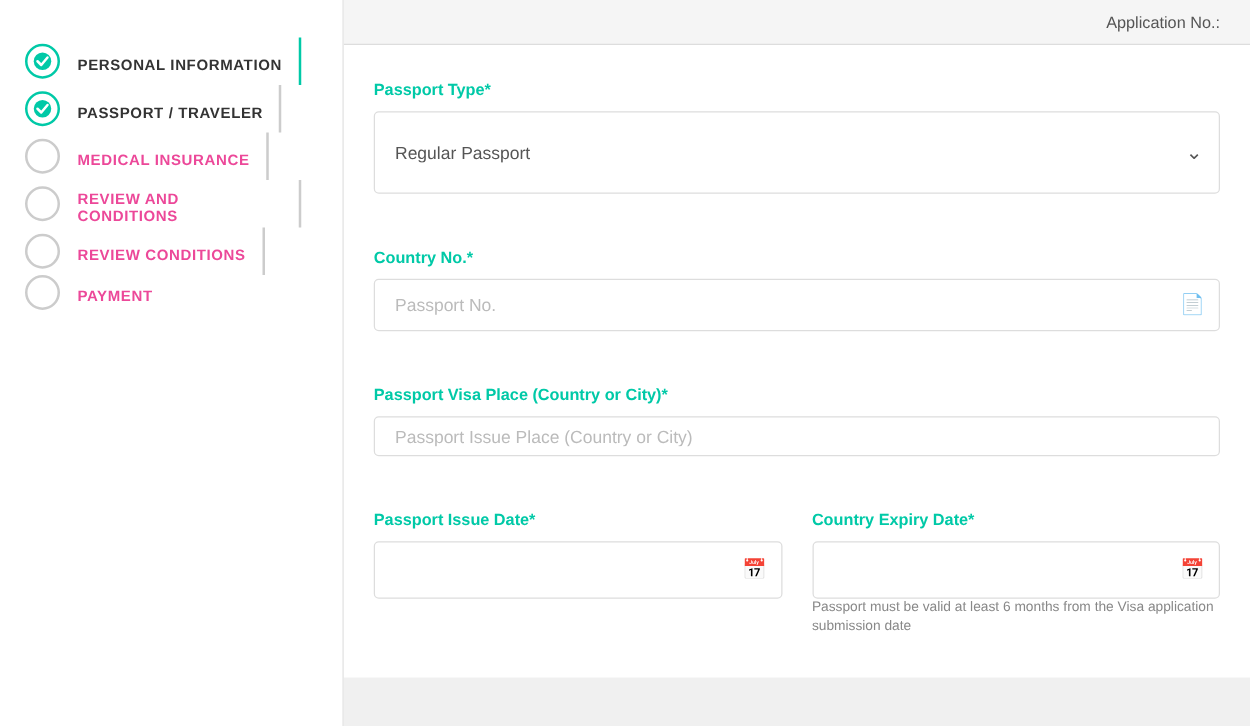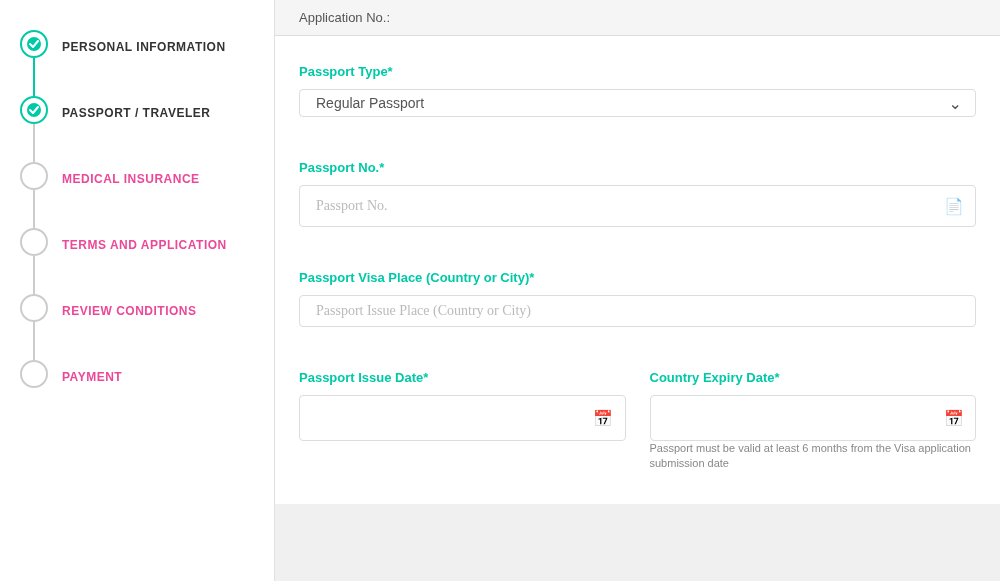--- a/index.html
+++ b/index.html
@@ -76,21 +76,21 @@
 
     .step-row {
       display: flex;
       align-items: center;
       gap: 14px;
       margin-bottom: 0;
     }
 
     .step-group {
       display: flex;
-      flex-direction: column;
+      flex-direction: row;
     }
 
     .connector-col {
       display: flex;
       flex-direction: column;
       align-items: center;
       width: 28px;
     }
 
     
@@ -100,20 +100,21 @@
       overflow-y: auto;
       padding: 0;
     }
 
     .app-no-bar {
       background: #f5f5f5;
       border-bottom: 1px solid #ddd;
       padding: 10px 24px;
       font-size: 13px;
       color: #555;
+      text-align: right;
     }
 
     .form-area {
       background: #fff;
       margin: 0;
       padding: 28px 24px 32px 24px;
     }
 
     .field-label {
       font-size: 13px;
@@ -125,21 +126,21 @@
     .field-group {
       margin-bottom: 43px;
     }
 
     .select-wrapper {
       position: relative;
     }
 
     .select-field {
       width: 100%;
-      padding: 5px 16px;
+      padding: 24px 16px;
       border: 1px solid #ddd;
       border-radius: 4px;
       font-size: 14px;
       color: #555;
       background: #fff;
       appearance: none;
       -webkit-appearance: none;
       cursor: pointer;
     }
 
@@ -154,21 +155,20 @@
     }
 
     .input-field {
       width: 100%;
       padding: 12px 16px;
       border: 1px solid #ddd;
       border-radius: 4px;
       font-size: 14px;
       color: #0f766e;
       background: #fff;
-      font-family: Liberation Serif, serif;
     }
 
     .input-field::placeholder {
       color: #bbb;
     }
 
     .input-with-icon {
       position: relative;
     }
 
@@ -272,21 +272,21 @@
     <div class="connector-col">
       <div class="step-line"></div>
     </div>
   </div>
 
   <div class="step-group">
     <div class="step-row">
       <div class="connector-col">
         <div class="step-circle"></div>
       </div>
-      <span class="step-label inactive">TERMS AND APPLICATION</span>
+      <span class="step-label inactive">REVIEW AND CONDITIONS</span>
     </div>
     <div class="connector-col">
       <div class="step-line"></div>
     </div>
   </div>
 
   <div class="step-group">
     <div class="step-row">
       <div class="connector-col">
         <div class="step-circle"></div>
@@ -324,21 +324,21 @@
           <option>Regular Passport</option>
           <option>Diplomatic Passport</option>
           <option>Official Passport</option>
           <option>Emergency Passport</option>
         </select>
         <span class="select-arrow">⌄</span>
       </div>
     </div>
 
     <div class="field-group">
-      <div class="field-label">Passport No.*</div>
+      <div class="field-label">Country No.*</div>
       <div class="input-with-icon">
         <input type="text" class="input-field" placeholder="Passport No." style="">
         <span class="input-icon">📄</span>
       </div>
     </div>
 
     <div class="field-group">
       <div class="field-label">Passport Visa Place (Country or City)*</div>
       <input type="text" class="input-field" style="width: 100%; padding: 7px 16px;" placeholder="Passport Issue Place (Country or City)">
     </div>

